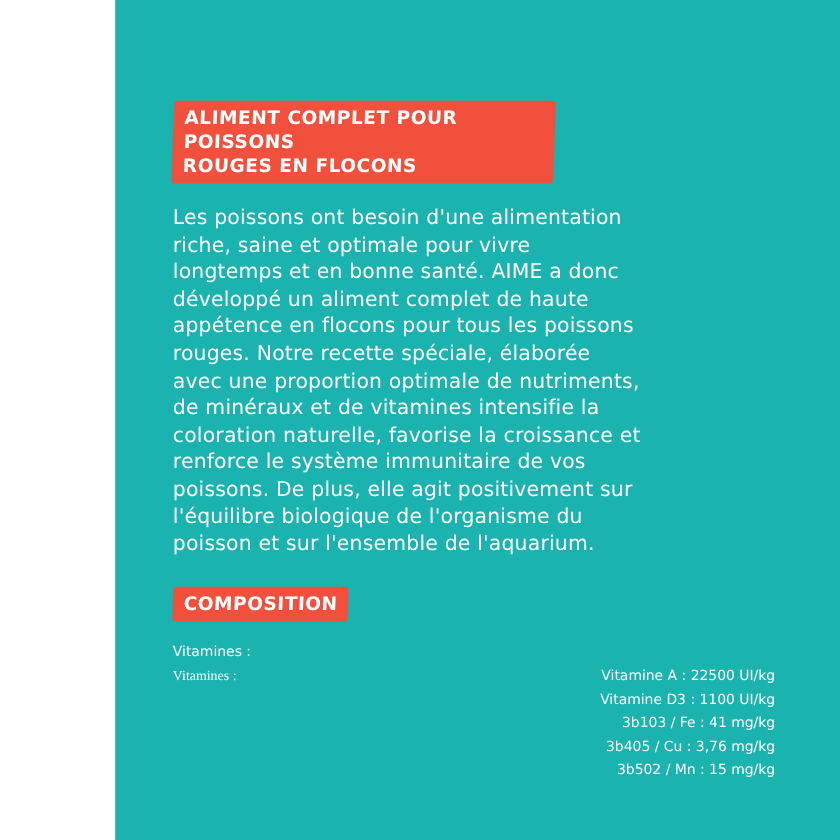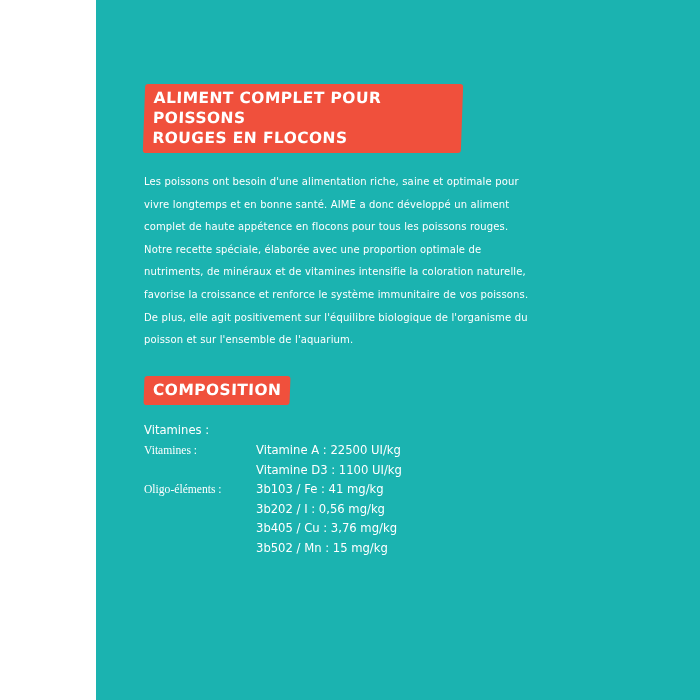--- a/index.html
+++ b/index.html
@@ -45,21 +45,21 @@
     transform: skewX(-2deg);
   }
   #title-tag {
     max-width: 300px;
     margin-bottom: 18px;
   }
   .tag .tl2 {
     display: block;
   }
   .body-text {
-    font-size: 10px;
+    font-size: 17px;
     line-height: 22.6px;
     letter-spacing: 0.15px;
     max-width: 390px;
     margin: 0 0 24px 0;
     color: #ffffff;
   }
   #composition-tag {
     margin-bottom: 16px;
   }
   #composition-text {
@@ -74,20 +74,21 @@
   .row {
     display: flex;
     align-items: flex-start;
   }
   .row .lbl {
     width: 112px;
     flex: 0 0 112px;
   }
   .row .val {
     flex: 1 1 auto;
+    text-align: right;
   }
   .sub-rows .row .lbl {
     width: 112px;
     flex: 0 0 112px;
     font-family: Liberation Serif, serif;
   }
   #additifs-label {
     margin-bottom: 1px;
   }
 </style>
@@ -116,26 +117,21 @@
           <span class="val">Vitamine A : 22500 UI/kg</span>
         </div>
         <div class="row">
           <span class="lbl"></span>
           <span class="val">Vitamine D3 : 1100 UI/kg</span>
         </div>
       </div>
 
       <div class="sub-rows">
         <div class="row">
-          <span class="lbl">Oligo-éléments :</span>
           <span class="val">3b103 / Fe : 41 mg/kg</span>
-        </div>
-        <div class="row">
-          <span class="lbl"></span>
-          <span class="val">3b202 / I : 0,56 mg/kg</span>
         </div>
         <div class="row">
           <span class="lbl"></span>
           <span class="val">3b405 / Cu : 3,76 mg/kg</span>
         </div>
         <div class="row">
           <span class="lbl"></span>
           <span class="val">3b502 / Mn : 15 mg/kg</span>
         </div>
 

